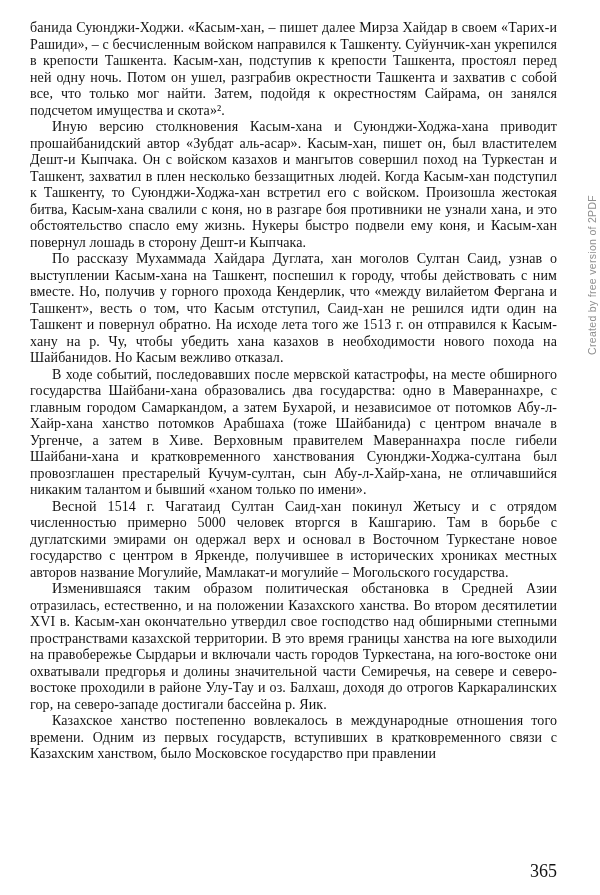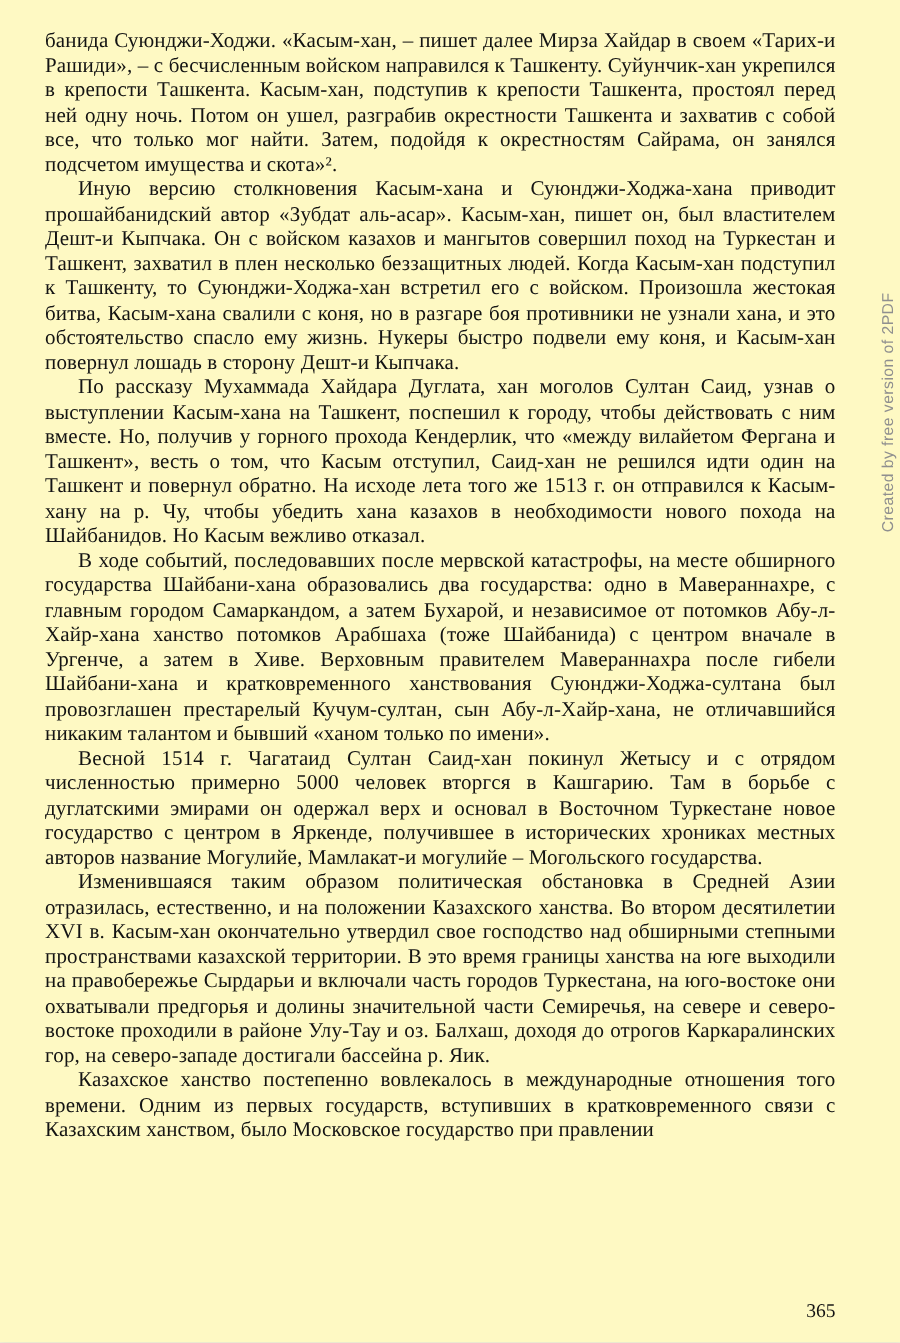--- a/index.html
+++ b/index.html
@@ -5,21 +5,21 @@
   html, body {
     margin: 0;
     padding: 0;
     background: #e9e9e7;
   }
   .page {
     position: relative;
     width: 600px;
     height: 895px;
     margin: 0 auto;
-    background: #fef9c3;
+    background: #ffffff;
     overflow: hidden;
     box-shadow: 0 0 4px rgba(0,0,0,0.15);
   }
   .text-block {
     position: absolute;
     left: 30px;
     top: 20px;
     width: 527px;
     font-family: "Liberation Serif", "DejaVu Serif", serif;
     font-size: 14px;
@@ -46,21 +46,21 @@
     font-size: 10.5px;
     color: #8f8f8f;
     letter-spacing: 0.3px;
     white-space: nowrap;
   }
   .page-number {
     position: absolute;
     right: 43px;
     bottom: 13px;
     font-family: "Liberation Serif", "DejaVu Serif", serif;
-    font-size: 13px;
+    font-size: 18px;
     color: #131313;
   }
 </style>
 </head>
 <body>
 
 <div class="page">
 
   <div class="text-block">
     <p class="no-indent">банида Суюнджи-Ходжи. «Касым-хан, – пишет далее Мирза Хайдар в своем «Тарих-и Рашиди», – с бесчисленным войском направился к Ташкенту. Суйунчик-хан укрепился в крепости Ташкента. Касым-хан, подступив к крепости Ташкента, простоял перед ней одну ночь. Потом он ушел, разграбив окрестности Ташкента и захватив с собой все, что только мог найти. Затем, подойдя к окрестностям Сайрама, он занялся подсчетом имущества и скота»².</p>

